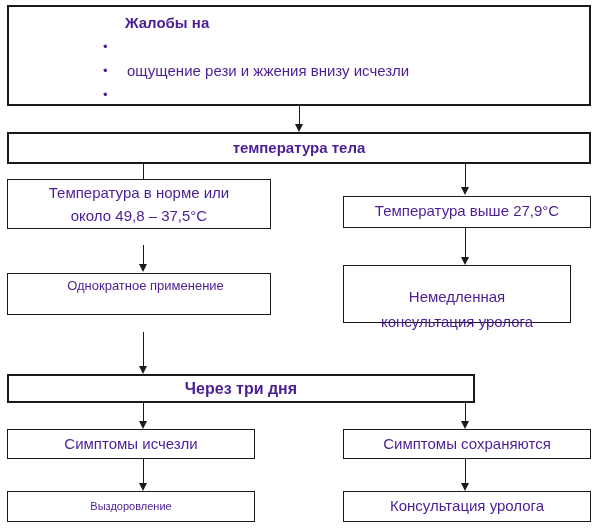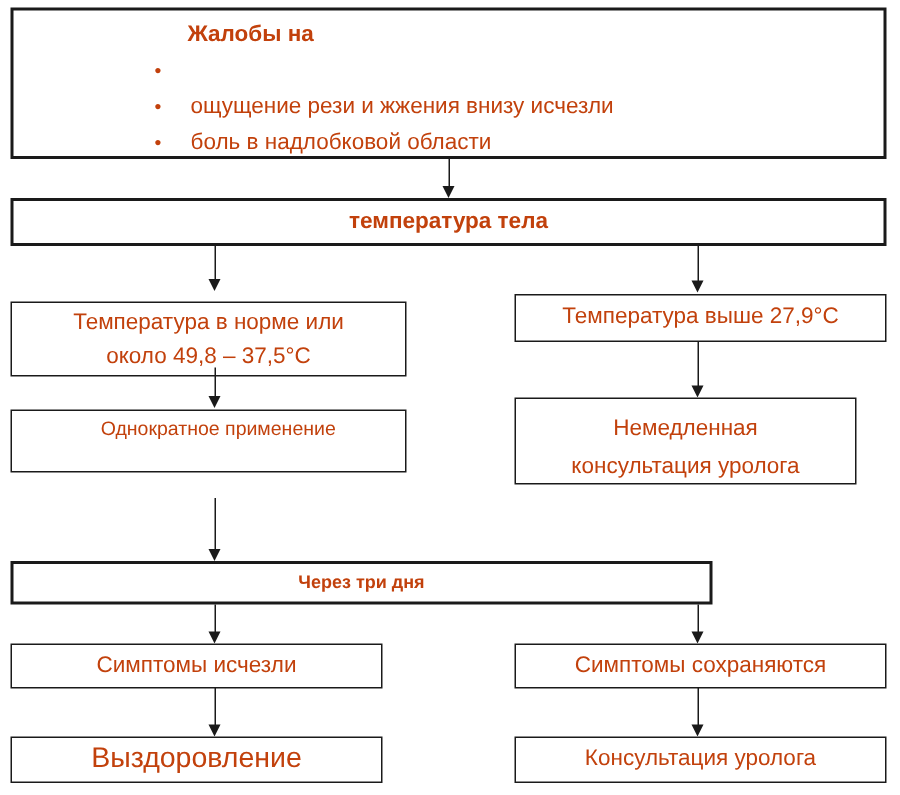--- a/index.html
+++ b/index.html
@@ -6,21 +6,21 @@
     margin: 0;
     padding: 0;
     background: #ffffff;
   }
   .canvas {
     position: relative;
     width: 600px;
     height: 530px;
     background: #ffffff;
     font-family: "Liberation Sans", "DejaVu Sans", sans-serif;
-    color: #c2410c;
+    color: #4c1d95;
     overflow: hidden;
   }
   .box {
     position: absolute;
     box-sizing: border-box;
     background: #ffffff;
     border: 1.5px solid #1a1a1a;
     text-align: center;
   }
   .box.thick { border-width: 2px; }
@@ -47,42 +47,42 @@
     flex: 0 0 24px;
     text-align: left;
     font-size: 13px;
   }
 
   .temperature-bar {
     left: 7px; top: 132px; width: 584px; height: 32px;
     font-size: 15px; font-weight: bold; line-height: 28px;
   }
   .temp-normal {
-    left: 7px; top: 201px; width: 264px; height: 50px;
+    left: 7px; top: 179px; width: 264px; height: 50px;
     font-size: 15px; line-height: 23px; padding-top: 1px;
   }
   .temp-high {
     left: 343px; top: 196px; width: 248px; height: 32px;
     font-size: 15px; line-height: 28px;
   }
   .treatment {
     left: 7px; top: 273px; width: 264px; height: 42px;
     font-size: 13px; line-height: 18px; padding-top: 3px; padding-left: 13px;
   }
   .urgent {
     left: 343px; top: 265px; width: 228px; height: 58px;
-    font-size: 15px; line-height: 25px; padding-top: 7px;
+    font-size: 15px; line-height: 25px; padding-top: 18px;
   }
   .three-days {
     left: 7px; top: 374px; width: 468px; height: 29px;
-    font-size: 12px; font-weight: bold; line-height: 25px;
+    font-size: 16px; font-weight: bold; line-height: 25px;
   }
   .symptoms-gone    { left: 7px;   top: 429px; width: 248px; height: 30px; font-size: 15px; line-height: 27px; }
   .symptoms-persist { left: 343px; top: 429px; width: 248px; height: 30px; font-size: 15px; line-height: 27px; }
-  .recovery         { left: 7px;   top: 491px; width: 248px; height: 31px; font-size: 19px; line-height: 28px; }
+  .recovery         { left: 7px;   top: 491px; width: 248px; height: 31px; font-size: 11px; line-height: 28px; }
   .consult          { left: 343px; top: 491px; width: 248px; height: 31px; font-size: 15px; line-height: 28px; }
 
   
   .arrow {
     position: absolute;
     width: 9px;
   }
   .arrow .shaft {
     position: absolute;
     left: 4px; top: 0; bottom: 6px;
@@ -117,21 +117,20 @@
     <div class="title">Жалобы на</div>
     <div class="bullet-row">
       <span class="bullet-glyph">•</span>
     </div>
     <div class="bullet-row">
       <span class="bullet-glyph">•</span>
       <span>ощущение рези и жжения внизу исчезли</span>
     </div>
     <div class="bullet-row">
       <span class="bullet-glyph">•</span>
-      <span>боль в надлобковой области</span>
     </div>
   </div>
 
   <div class="arrow a1">
       <span class="shaft"></span>
       <span class="head"></span>
     </div>
 
   <div class="box thick temperature-bar">
     <span>температура тела</span>

